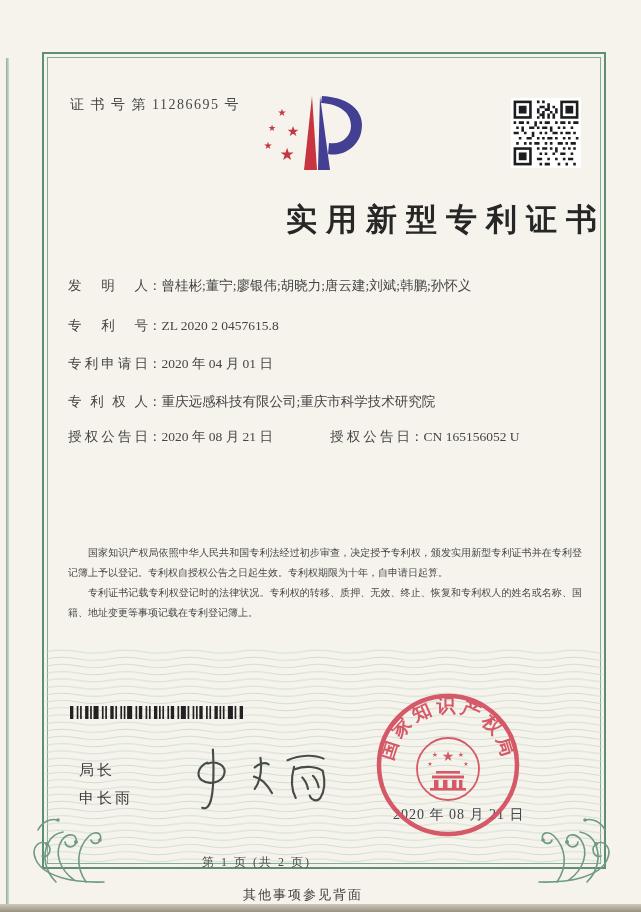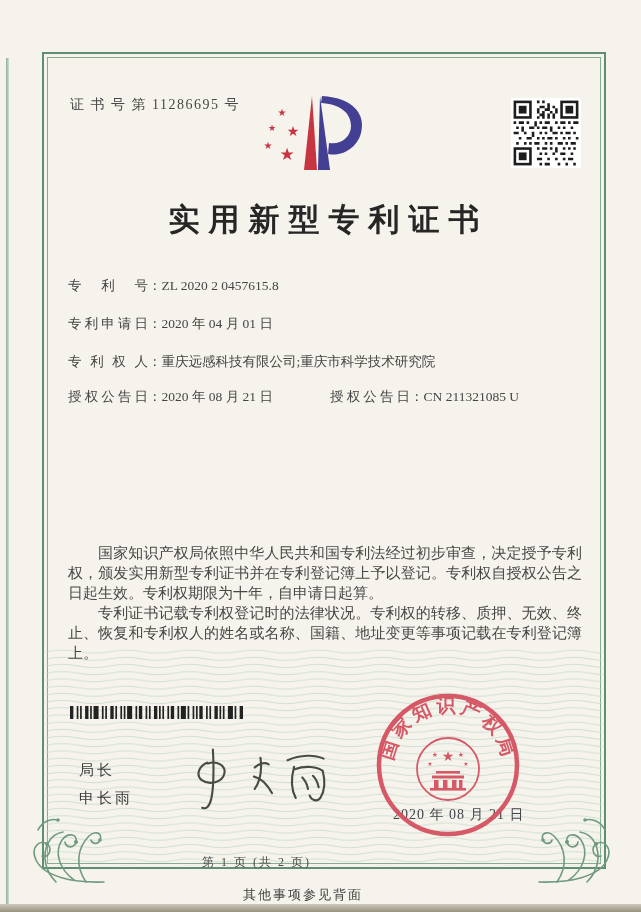--- a/index.html
+++ b/index.html
@@ -22,36 +22,36 @@
     border:2.5px solid #5e8f74;box-sizing:border-box;}
   .frame-inner{left:47px;top:57px;width:554px;height:807px;
     border:1px solid #85ab91;box-sizing:border-box;}
 
   .guilloche{left:46px;top:648px;z-index:0;opacity:.85}
 
   .cert-no{left:70px;top:96px;font-size:14px;letter-spacing:1.5px;color:#474747;z-index:2}
   .logo{left:260px;top:90px;z-index:2}
   .qr{left:511px;top:98px;z-index:2}
 
-  .title{left:42px;top:199px;width:564px;text-align:center;
+  .title{left:42px;top:199px;width:564px;text-align:right;
     font-size:31px;font-weight:bold;letter-spacing:9px;color:#262626;z-index:2;
     text-indent:9px;}
 
   .fields{left:68px;top:276px;width:514px;font-size:13.5px;line-height:20px;color:#454545;z-index:2}
   .frow{position:relative;margin-bottom:18px;}
   .frow.mt{margin-top:5px}
   .frow.mb20{margin-bottom:20px}
   .frow.mb21{margin-bottom:15px}
   .frow.mb0{margin-bottom:0}
   .flabel{display:inline-block;width:80px;text-align:justify;text-align-last:justify;vertical-align:top;}
   .fcolon{display:inline-block;vertical-align:top;}
   .fvalue{display:inline-block;vertical-align:top;max-width:420px;}
   .pair2{position:absolute;left:262px;top:0;white-space:nowrap}
 
-  .paras{left:68px;top:543px;width:514px;font-size:15px;line-height:20px;
+  .paras{left:68px;top:543px;width:514px;font-size:10px;line-height:20px;
     text-align:justify;color:#474747;z-index:2}
   .paras p{margin:0;text-indent:2em;}
 
   .barcode{left:70px;top:706px;z-index:2}
 
   .sig-block{left:79px;top:756px;font-size:15px;letter-spacing:3px;color:#3c3c3c;line-height:28px;z-index:2}
   .sig-script{left:176px;top:738px;z-index:2}
 
   .seal{left:374px;top:691px;z-index:3;opacity:.94}
   .seal-date{left:393px;top:806px;font-size:14px;color:#41454a;letter-spacing:1px;z-index:2}
@@ -108,32 +108,35 @@
     <rect x="2" y="2" width="3" height="3"></rect>
       <rect x="20" y="2" width="3" height="3"></rect>
       <rect x="2" y="20" width="3" height="3"></rect>
     <path d="M9 0h1v1H9zM11 0h1v1h-1zM13 1h1v2h-1zM10 2h2v1h-2zM15 2h1v1h-1zM9 3h1v2H9zM12 3h2v1h-2zM16 3h1v2h-1zM11 4h1v1h-1zM14 4h1v1h-1zM10 5h2v1h-2zM13 5h1v1h-1zM15 5h1v1h-1zM9 6h1v1H9zM11 6h1v1h-1zM13 6h1v1h-1zM15 6h1v1h-1zM0 8h1v1H0zM2 8h2v1H2zM5 8h1v1H5zM8 8h1v2H8zM10 8h1v1h-1zM12 8h2v1h-2zM16 8h1v1h-1zM18 8h2v1h-2zM21 8h1v1h-1zM23 8h2v1h-2zM1 10h1v1H1zM3 10h1v2H3zM6 10h2v1H6zM9 10h1v1H9zM11 10h2v1h-2zM14 10h1v2h-1zM17 10h1v1h-1zM19 10h1v1h-1zM22 10h1v1h-1zM0 12h2v1H0zM4 12h1v1H4zM7 12h1v2H7zM10 12h1v1h-1zM12 12h1v1h-1zM15 12h2v1h-2zM18 12h1v1h-1zM20 12h2v1h-2zM23 12h1v1h-1zM2 14h1v1H2zM5 14h2v1H5zM9 14h1v1H9zM11 14h1v1h-1zM13 14h2v1h-2zM16 14h1v1h-1zM19 14h1v1h-1zM21 14h1v1h-1zM24 14h1v1h-1zM1 16h1v1H1zM4 16h1v1H4zM6 16h1v1H6zM8 16h2v1H8zM12 16h1v1h-1zM14 16h1v1h-1zM17 16h2v1h-2zM20 16h1v1h-1zM22 16h2v1h-2zM9 18h1v1H9zM11 18h2v1h-2zM14 18h1v1h-1zM16 18h1v2h-1zM19 18h1v1h-1zM21 18h1v1h-1zM23 18h1v1h-1zM10 20h1v1h-1zM12 20h1v1h-1zM15 20h1v1h-1zM18 20h2v1h-2zM22 20h1v1h-1zM9 22h2v1H9zM13 22h1v1h-1zM16 22h1v1h-1zM19 22h1v1h-1zM21 22h2v1h-2zM10 24h1v1h-1zM12 24h2v1h-2zM17 24h1v1h-1zM20 24h1v1h-1zM23 24h1v1h-1z"></path>
   </g>
 </svg>
 
 <div class="abs title">实用新型专利证书</div>
 
 <div class="abs fields">
+  <div class="frow mb20">
+    <span class="flabel">发明人</span><span class="fcolon">：</span><span class="fvalue">曾桂彬;董宁;廖银伟;胡晓力;唐云建;刘斌;韩鹏;孙怀义</span>
+  </div>
   <div class="frow">
     <span class="flabel">专利号</span><span class="fcolon">：</span><span class="fvalue">ZL 2020 2 0457615.8</span>
   </div>
   <div class="frow">
     <span class="flabel">专利申请日</span><span class="fcolon">：</span><span class="fvalue">2020 年 04 月 01 日</span>
   </div>
   <div class="frow mb21">
     <span class="flabel">专利权人</span><span class="fcolon">：</span><span class="fvalue">重庆远感科技有限公司;重庆市科学技术研究院</span>
   </div>
   <div class="frow">
     <span class="flabel">授权公告日</span><span class="fcolon">：</span><span class="fvalue">2020 年 08 月 21 日</span>
-    <span class="pair2"><span class="flabel">授权公告日</span><span class="fcolon">：</span><span>CN 211321085 U</span></span>
+    <span class="pair2"><span class="flabel">授权公告日</span><span class="fcolon">：</span><span>CN 165156052 U</span></span>
   </div>
 </div>
 
 <div class="abs paras">
   <p>国家知识产权局依照中华人民共和国专利法经过初步审查，决定授予专利权，颁发实用新型专利证书并在专利登记簿上予以登记。专利权自授权公告之日起生效。专利权期限为十年，自申请日起算。</p>
   <p>专利证书记载专利权登记时的法律状况。专利权的转移、质押、无效、终止、恢复和专利权人的姓名或名称、国籍、地址变更等事项记载在专利登记簿上。</p>
 </div>
 
 <svg class="abs barcode" width="173" height="13" viewBox="0 0 103 13" preserveAspectRatio="none">
   <path fill="#222" d="M0 0h2v13H0zM4 0h1v13H4zM6 0h1v13H6zM9 0h2v13H9zM12 0h1v13h-1zM14 0h3v13h-3zM19 0h1v13h-1zM21 0h1v13h-1zM24 0h2v13h-2zM27 0h1v13h-1zM30 0h1v13h-1zM32 0h1v13h-1zM34 0h3v13h-3zM39 0h1v13h-1zM41 0h2v13h-2zM45 0h1v13h-1zM47 0h1v13h-1zM50 0h2v13h-2zM53 0h1v13h-1zM55 0h1v13h-1zM58 0h1v13h-1zM60 0h2v13h-2zM64 0h1v13h-1zM66 0h3v13h-3zM70 0h1v13h-1zM73 0h1v13h-1zM75 0h1v13h-1zM77 0h2v13h-2zM81 0h1v13h-1zM83 0h1v13h-1zM86 0h2v13h-2zM89 0h1v13h-1zM91 0h1v13h-1zM94 0h3v13h-3zM98 0h1v13h-1zM101 0h2v13h-2z"></path>

